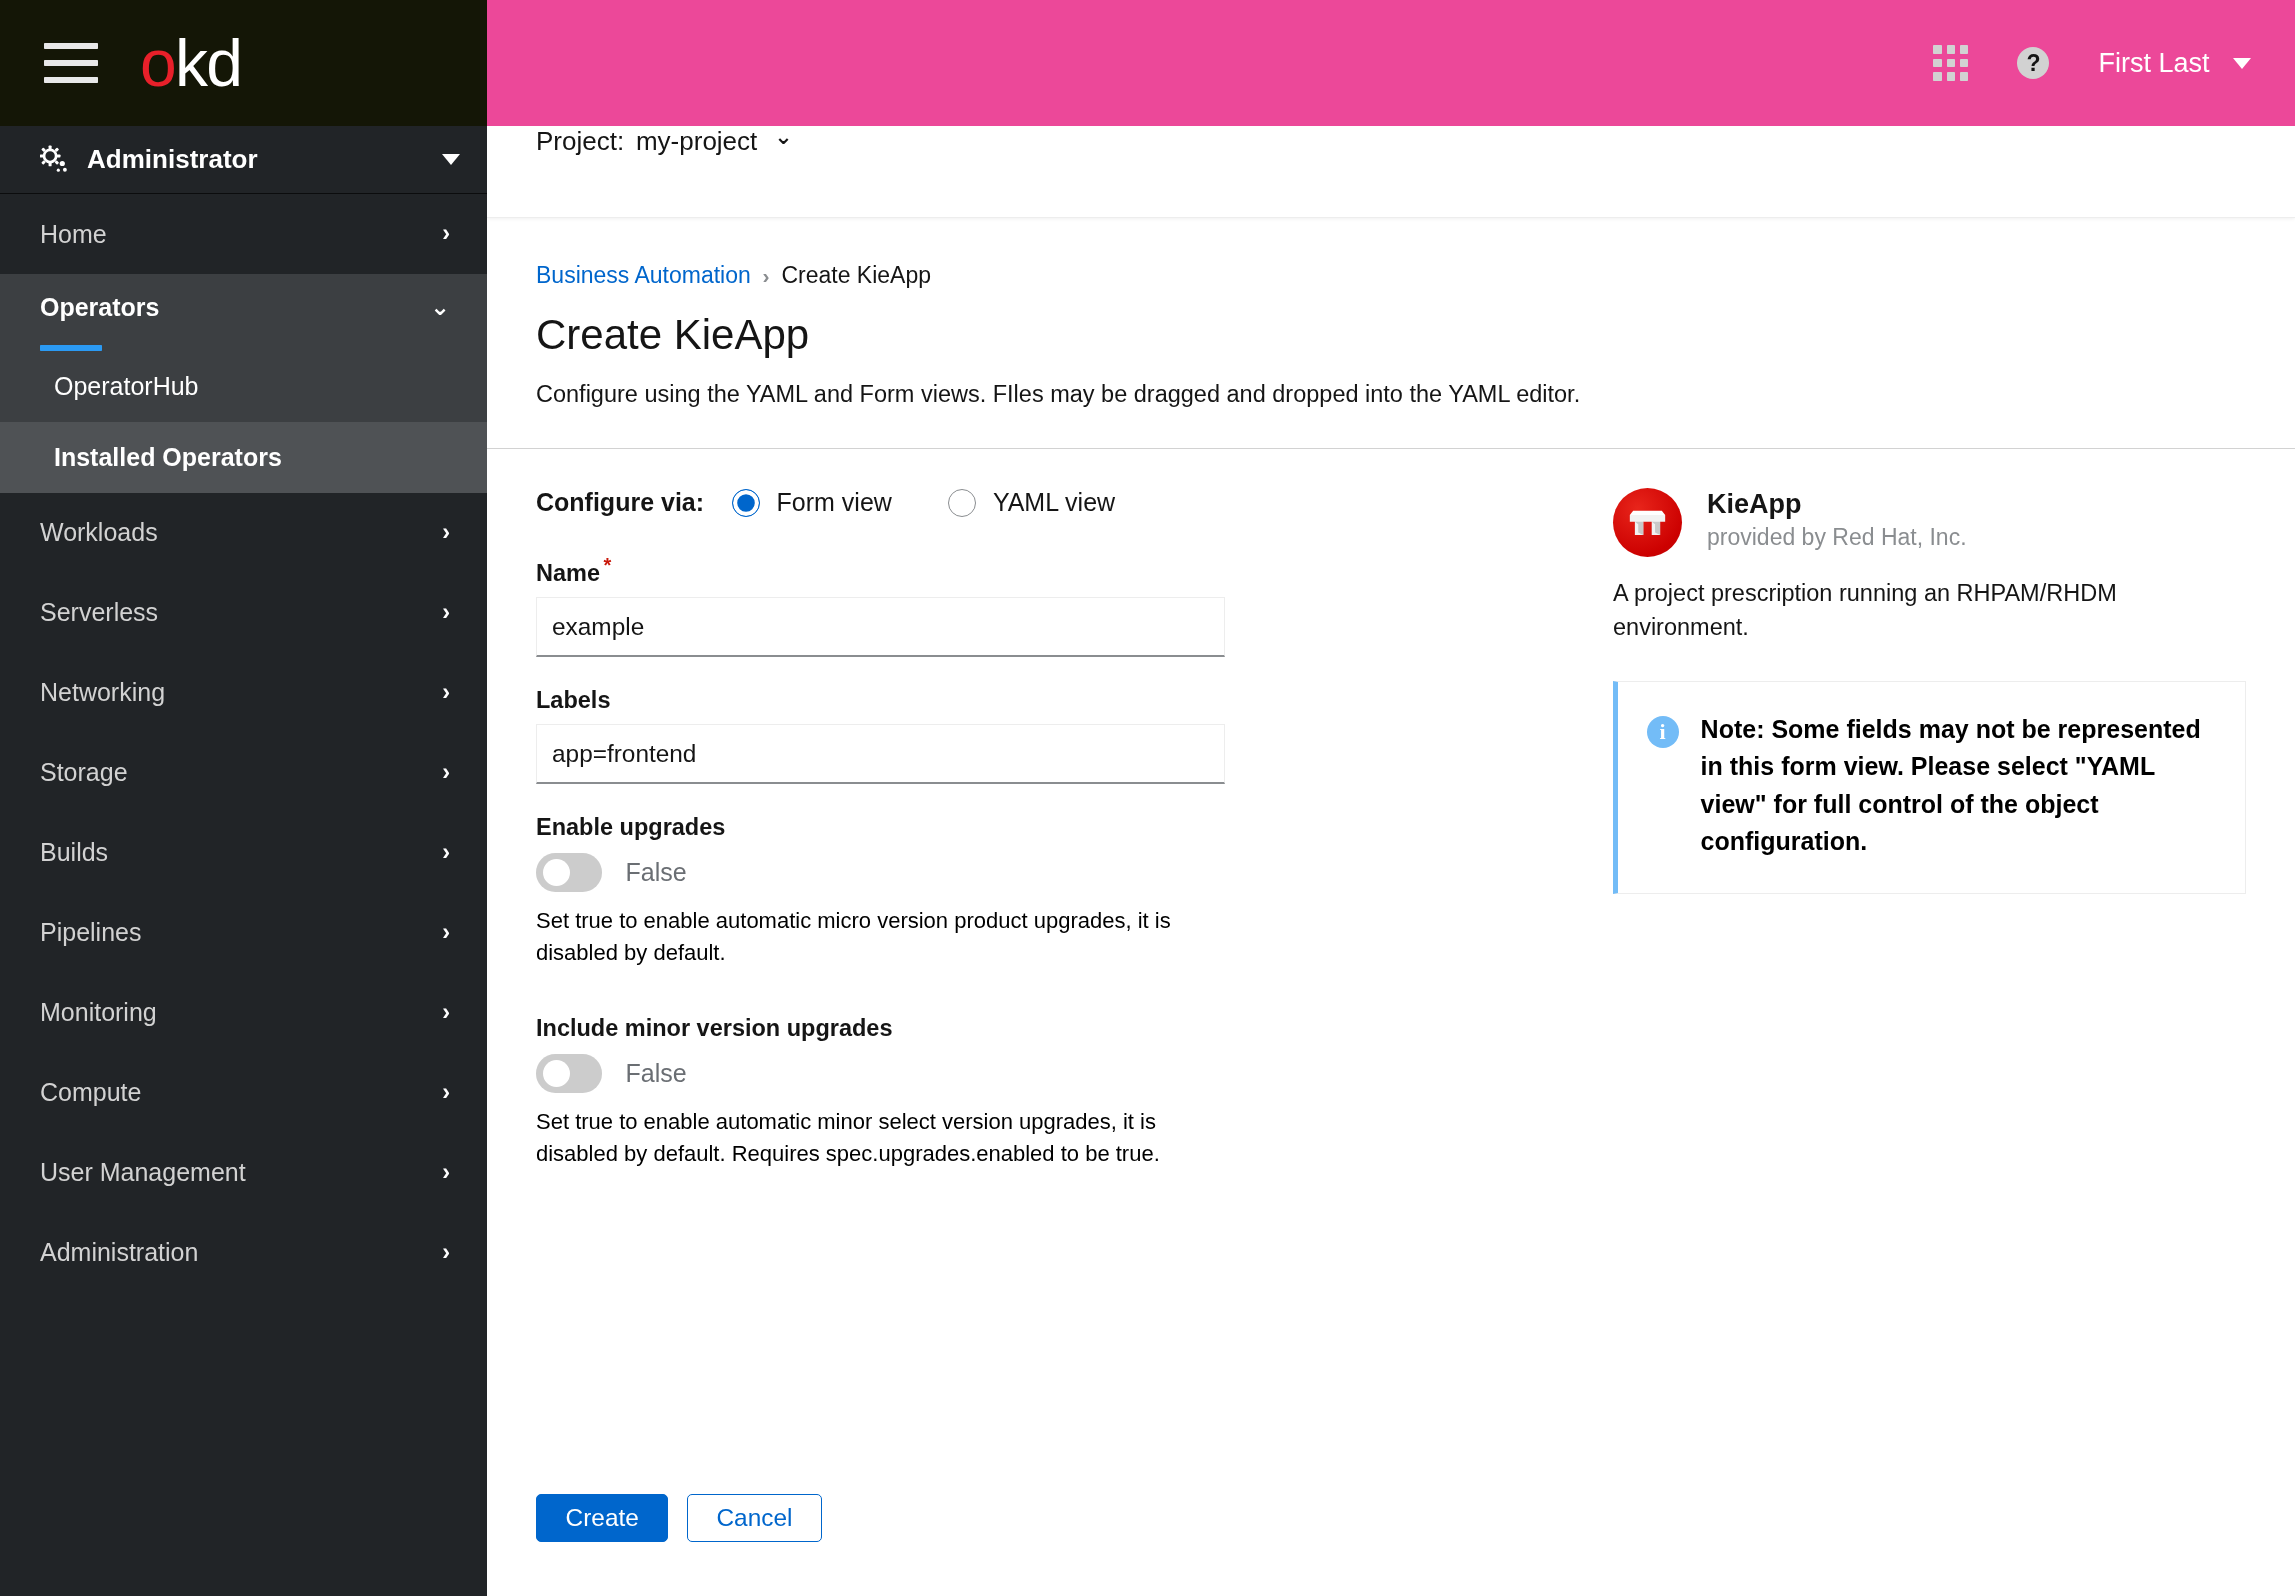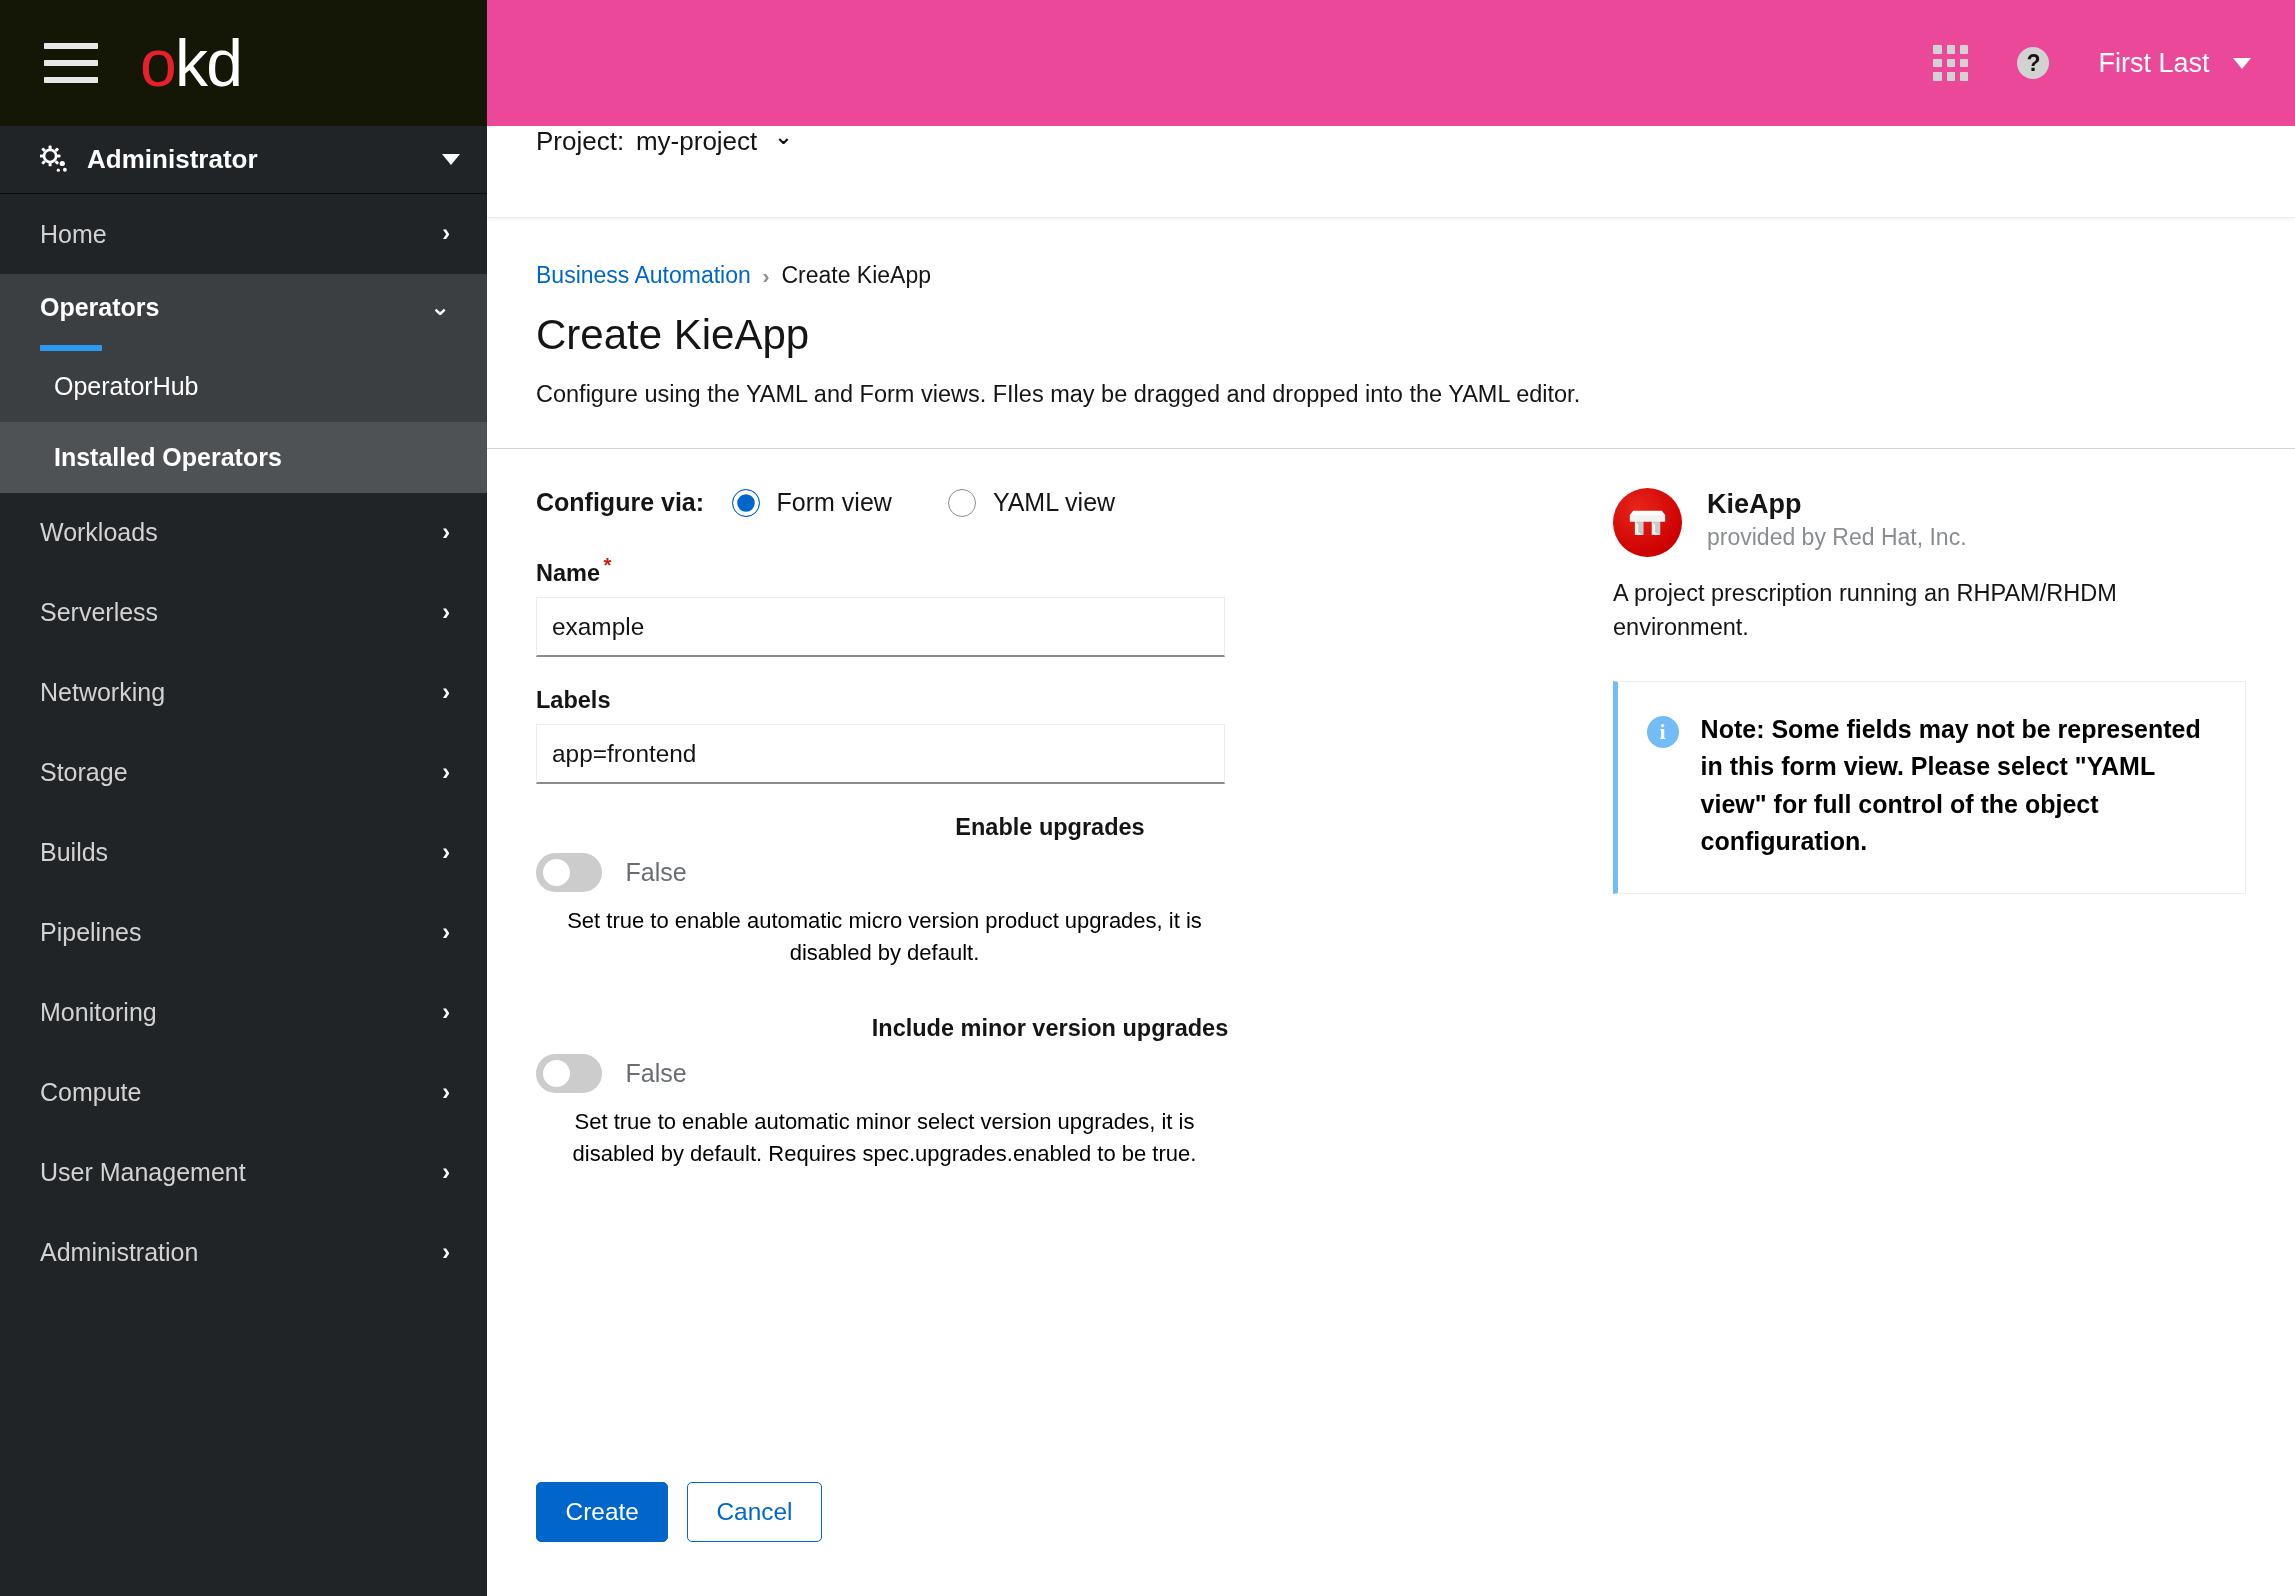--- a/index.html
+++ b/index.html
@@ -367,21 +367,21 @@
     border: 0.8px solid #ededed;
     border-bottom: 2.5px solid #8a8d90;
     font-size: 24.4px;
     color: #151515;
     padding: 0 15px;
     background: #fff;
     font-family: "Liberation Sans", "DejaVu Sans", sans-serif;
     outline: none;
   }
 
-  .switch-field { margin-bottom: 11.8px; text-align: center; }
+  .switch-field { margin-bottom: 11.8px; }
   .switch-row {
     display: flex;
     align-items: center;
     gap: 23.5px;
     margin: 11.8px 0 13.4px 0;
   }
   .switch {
     width: 66px;
     height: 39px;
     border-radius: 19.3px;
@@ -414,21 +414,21 @@
     margin-top: auto;
     padding: 0 0 54px 0;
     display: flex;
     gap: 18.5px;
   }
   .btn {
     font-size: 24.4px;
     font-family: "Liberation Sans", "DejaVu Sans", sans-serif;
     border-radius: 5px;
     padding: 0 28.6px;
-    height: 60px;
+    height: 48px;
     cursor: pointer;
     line-height: 1;
     display: flex;
     align-items: center;
     justify-content: center;
   }
   .btn-primary {
     background: #06c;
     color: #ffffff;
     border: 0.8px solid #06c;

